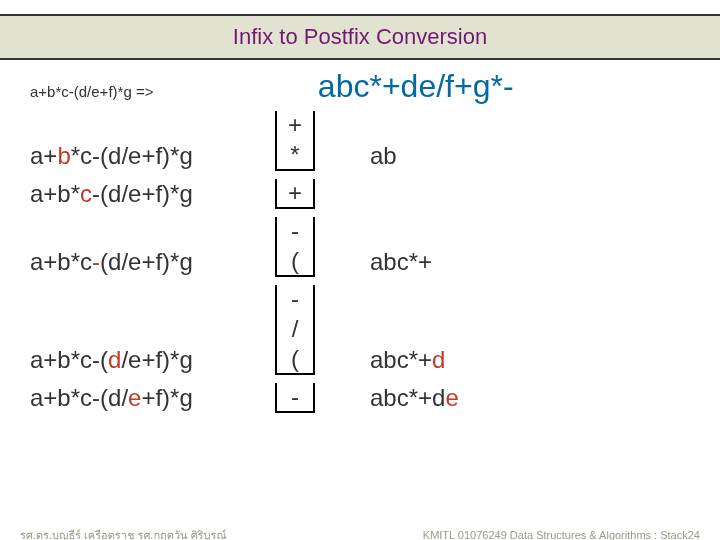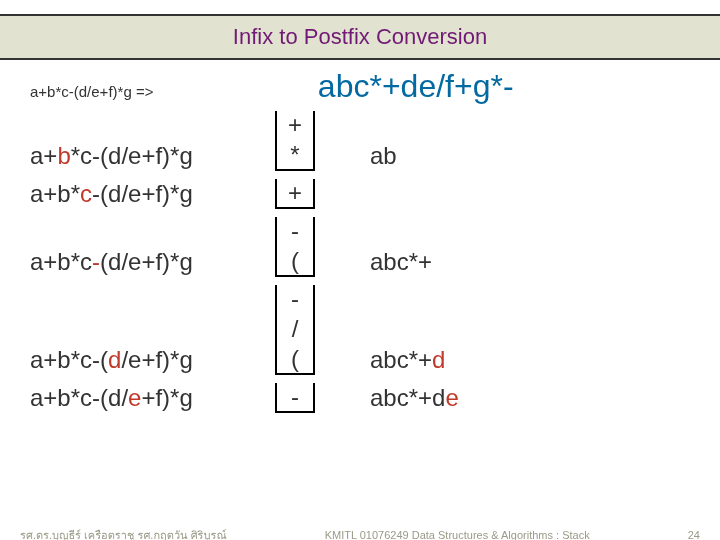--- a/index.html
+++ b/index.html
@@ -10,21 +10,21 @@
   .subrow .lhs { font-size:15px; color:#333; }
   .subrow .rhs { flex:1; text-align:center; font-size:32px; color:#0369a1; }
   .trace { padding:6px 30px 0 30px; }
   .trace-row { display:flex; align-items:flex-end; font-size:24px; color:#333; line-height:1.25; }
   .trace-row .expr { width:230px; white-space:pre; }
   .trace-row .stack { width:70px; text-align:center; }
   .trace-row .out { padding-left:40px; white-space:pre; }
   .hl { color:#c0392b; }
   .footer { position:absolute; bottom:10px; left:0; right:0; display:flex; align-items:center; font-size:11px; color:#9a9a88; padding:0 20px; }
   .footer .left { flex:0 0 auto; }
-  .footer .mid  { flex:1; text-align:center; }
+  .footer .mid  { flex:1; text-align:right; }
   .footer .num  { flex:0 0 auto; }
   .sbox { display:inline-block; vertical-align:top; }
   .sbox div { border-left:2px solid #000; border-right:2px solid #000; width:40px; text-align:center; line-height:28px; height:30px; }
   .sbox div:last-child { border-bottom:2px solid #000; }
 </style>
 </head>
 <body>
 
 <div class="slide">
   <div class="title-band">Infix to Postfix Conversion</div>

